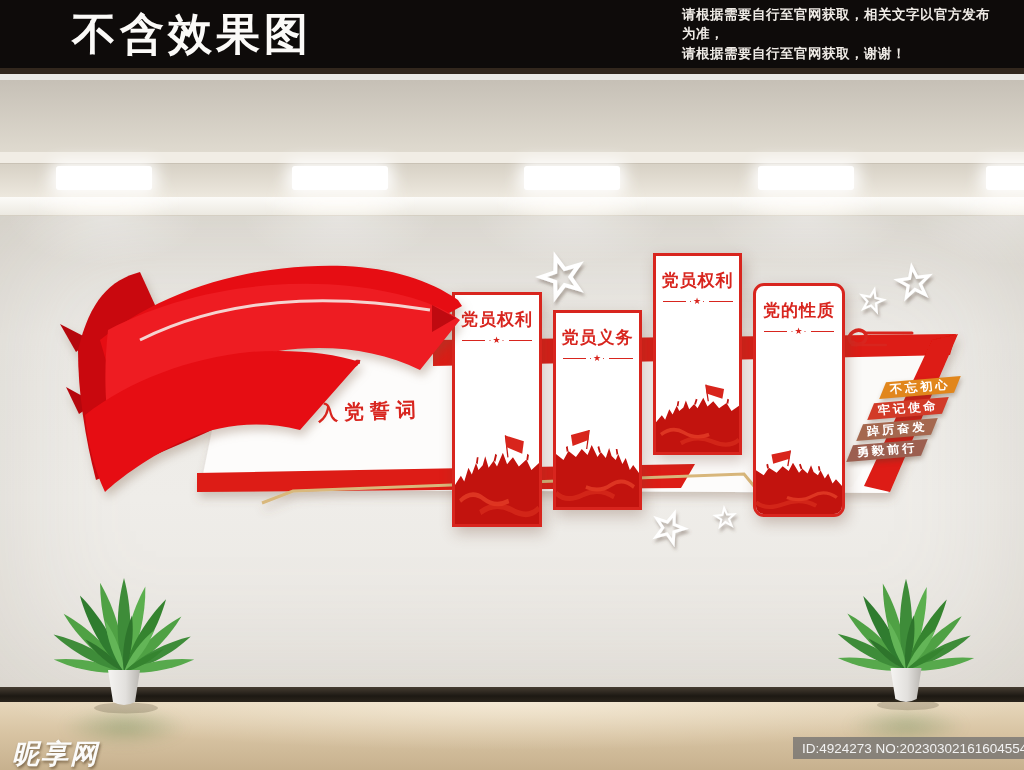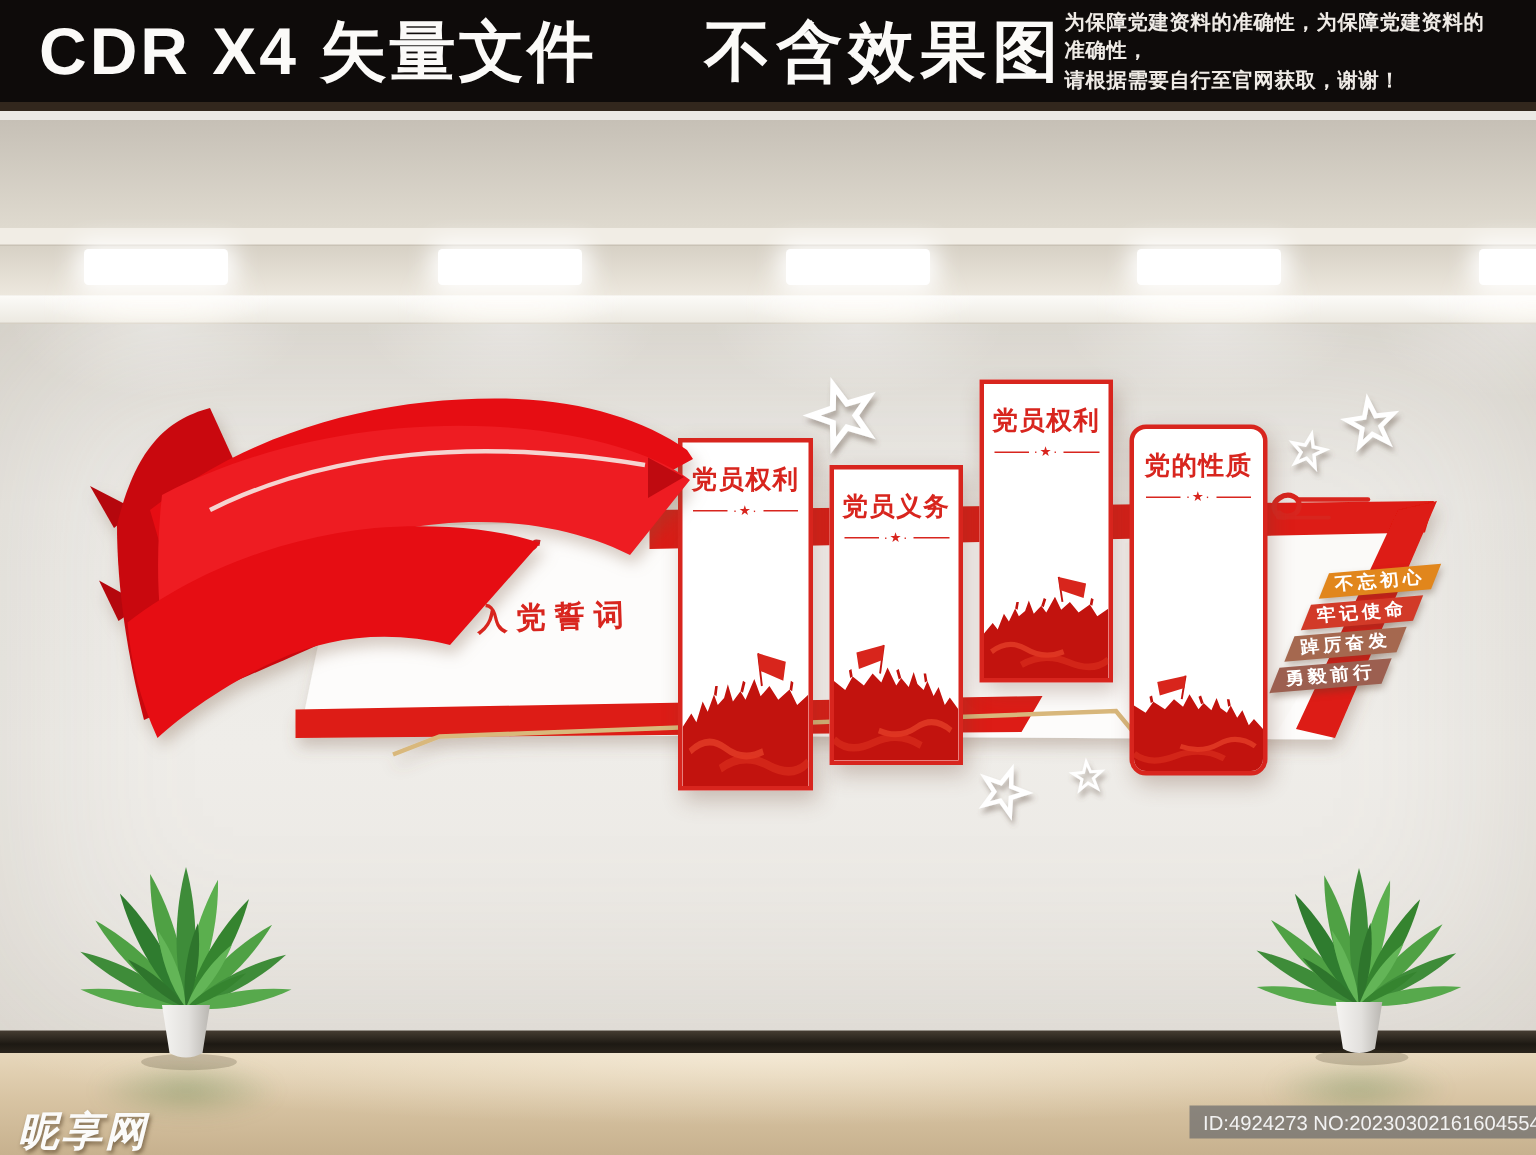--- a/index.html
+++ b/index.html
@@ -79,24 +79,23 @@
   #watermark .wm-url{font-size:21px;font-weight:800;margin-left:9px;}
   #idbox{position:absolute;left:793px;top:737px;z-index:7;height:22px;display:flex;align-items:center;
          padding:0 9px;background:rgba(108,108,110,.72);color:#F2F2F2;font-size:13.5px;white-space:nowrap;}
 </style>
 </head>
 <body>
 
 <div id="stage">
 
   <header id="topbar">
-    <span class="prod-label">CDR X4 矢量文件</span>
     <span class="note-label">不含效果图</span>
     <div class="disclaimer">
-      <div>为保障党建资料的准确性，为保障党建资料的准确性，</div>
+      <div>请根据需要自行至官网获取，相关文字以官方发布为准，</div>
       <div>请根据需要自行至官网获取，谢谢！</div>
     </div>
   </header>
 
   <div id="room">
     <div class="ceil-flat"></div>
     <div class="ceil-lip"></div>
     <div class="ceil-recess"></div>
     <div class="ceil-ledge"></div>
     <div class="clight" style="left:56px;width:96px;"></div>

